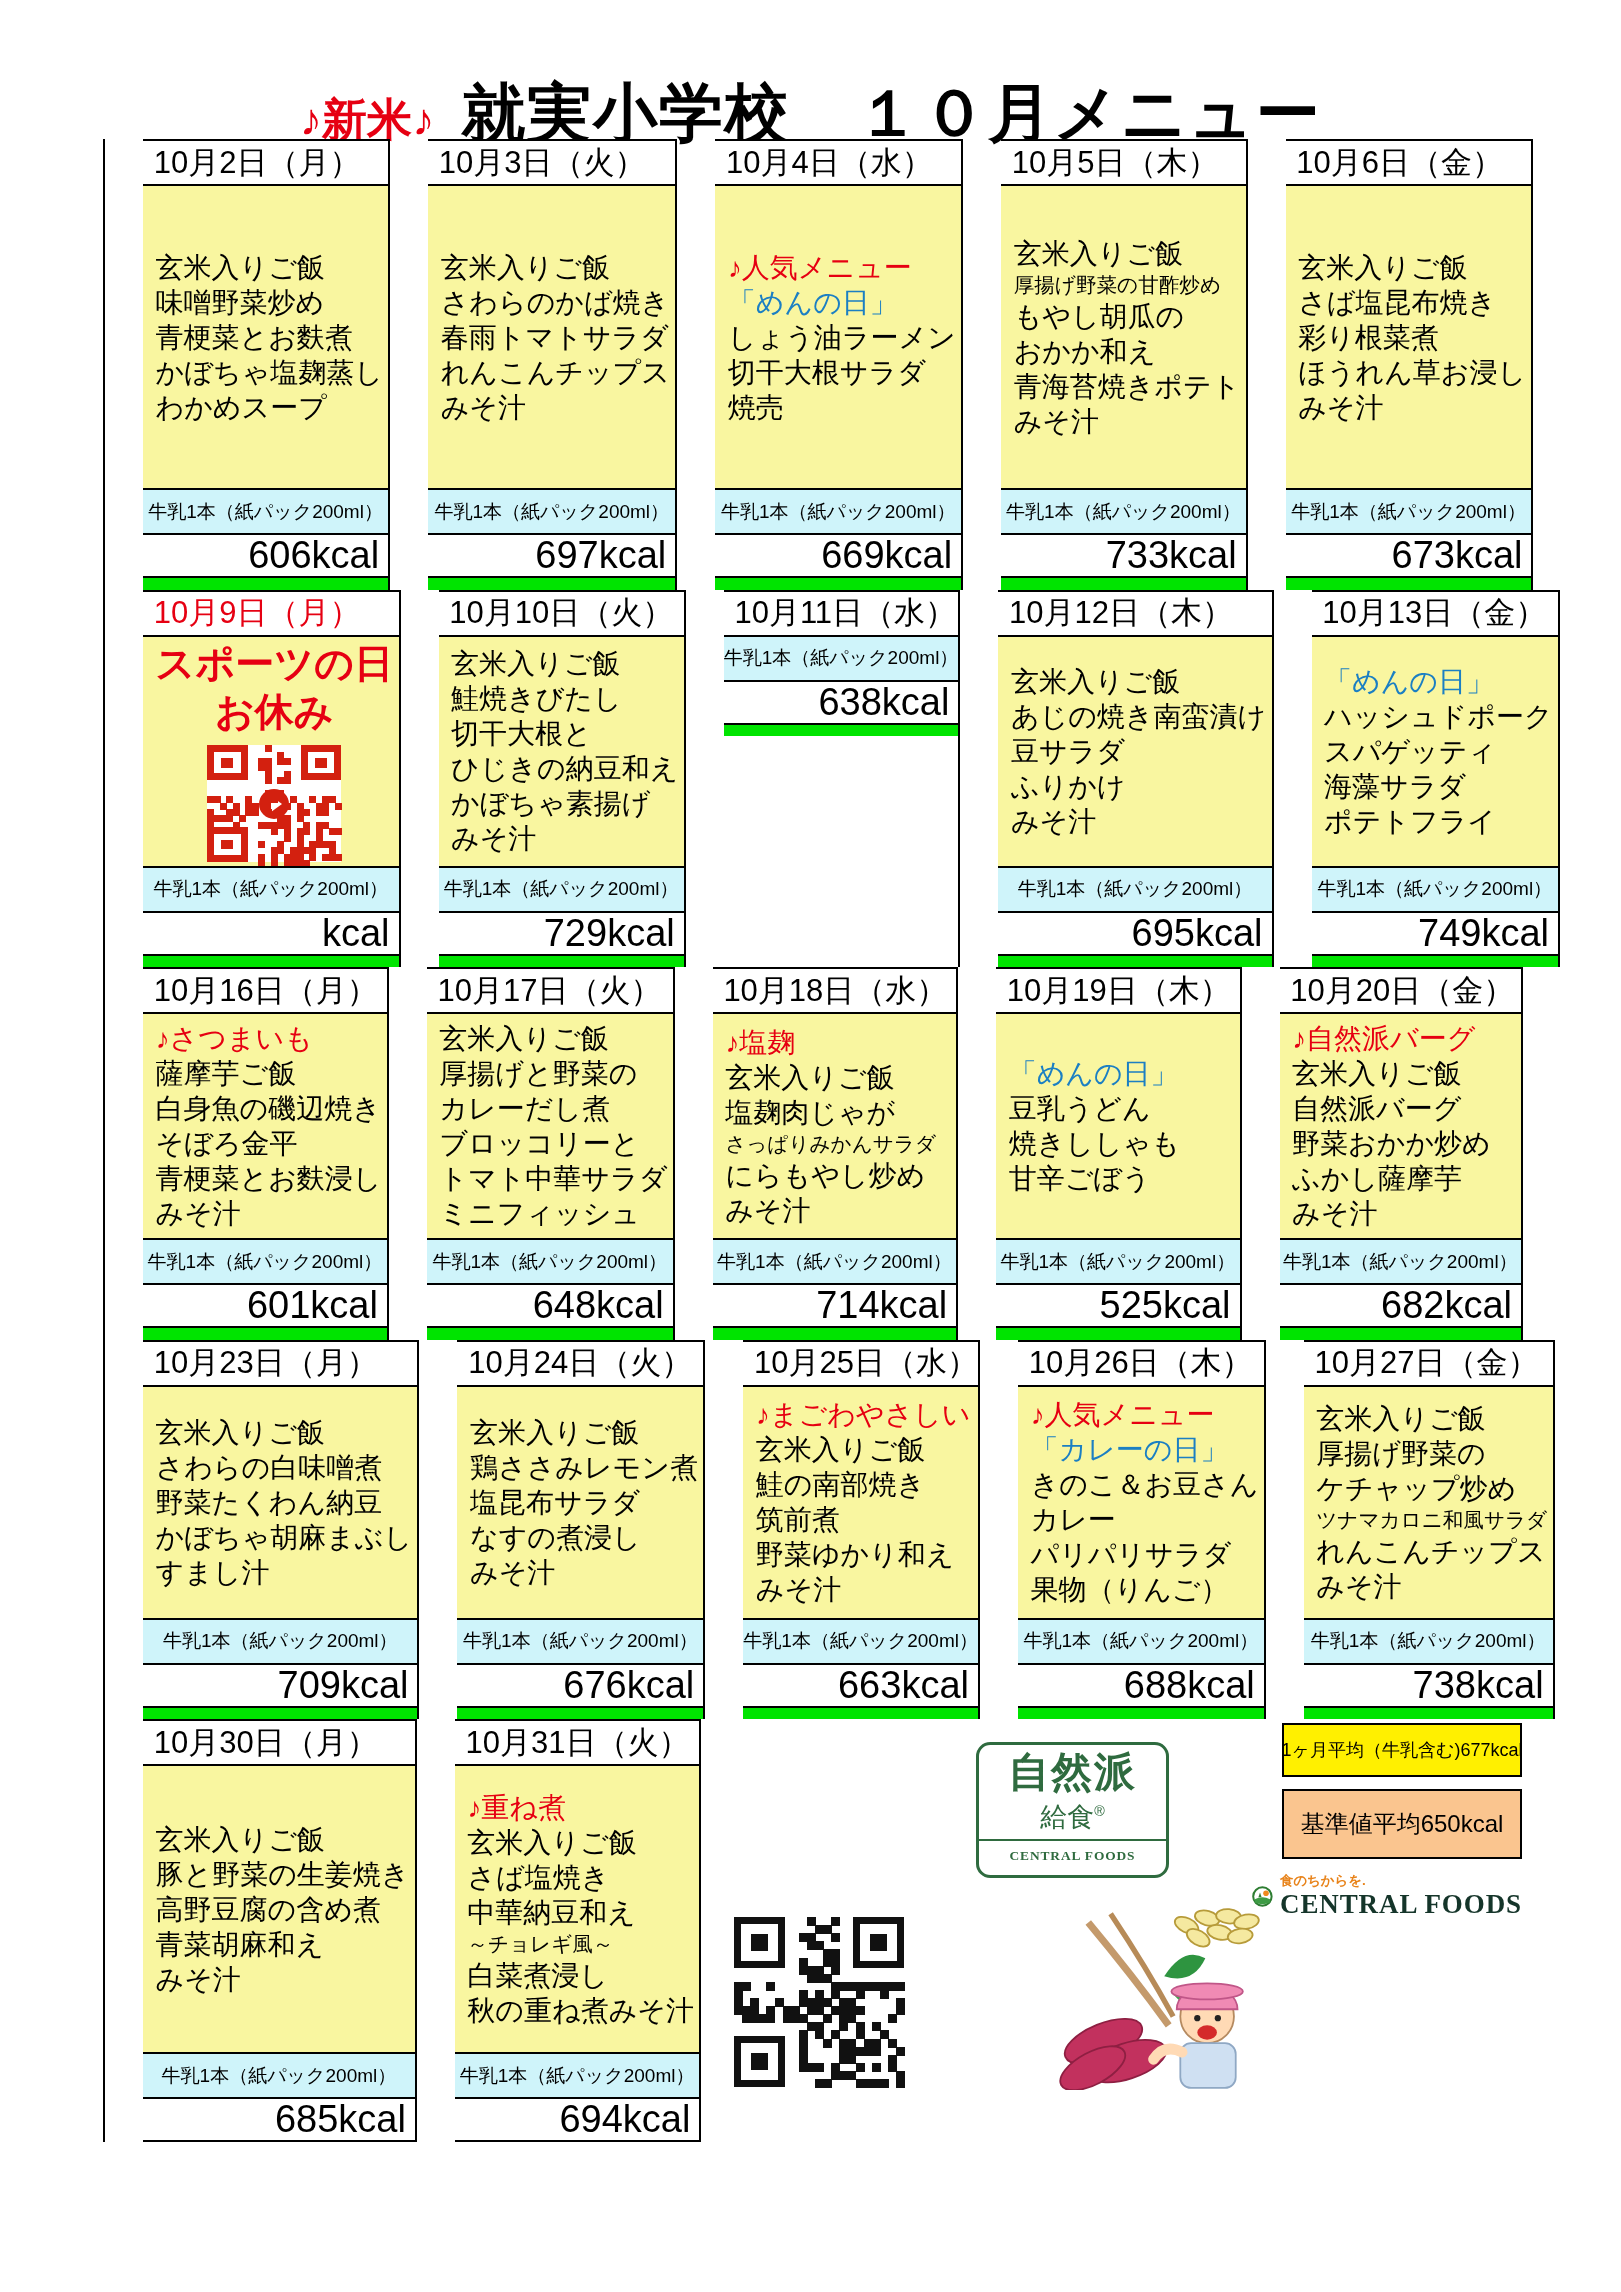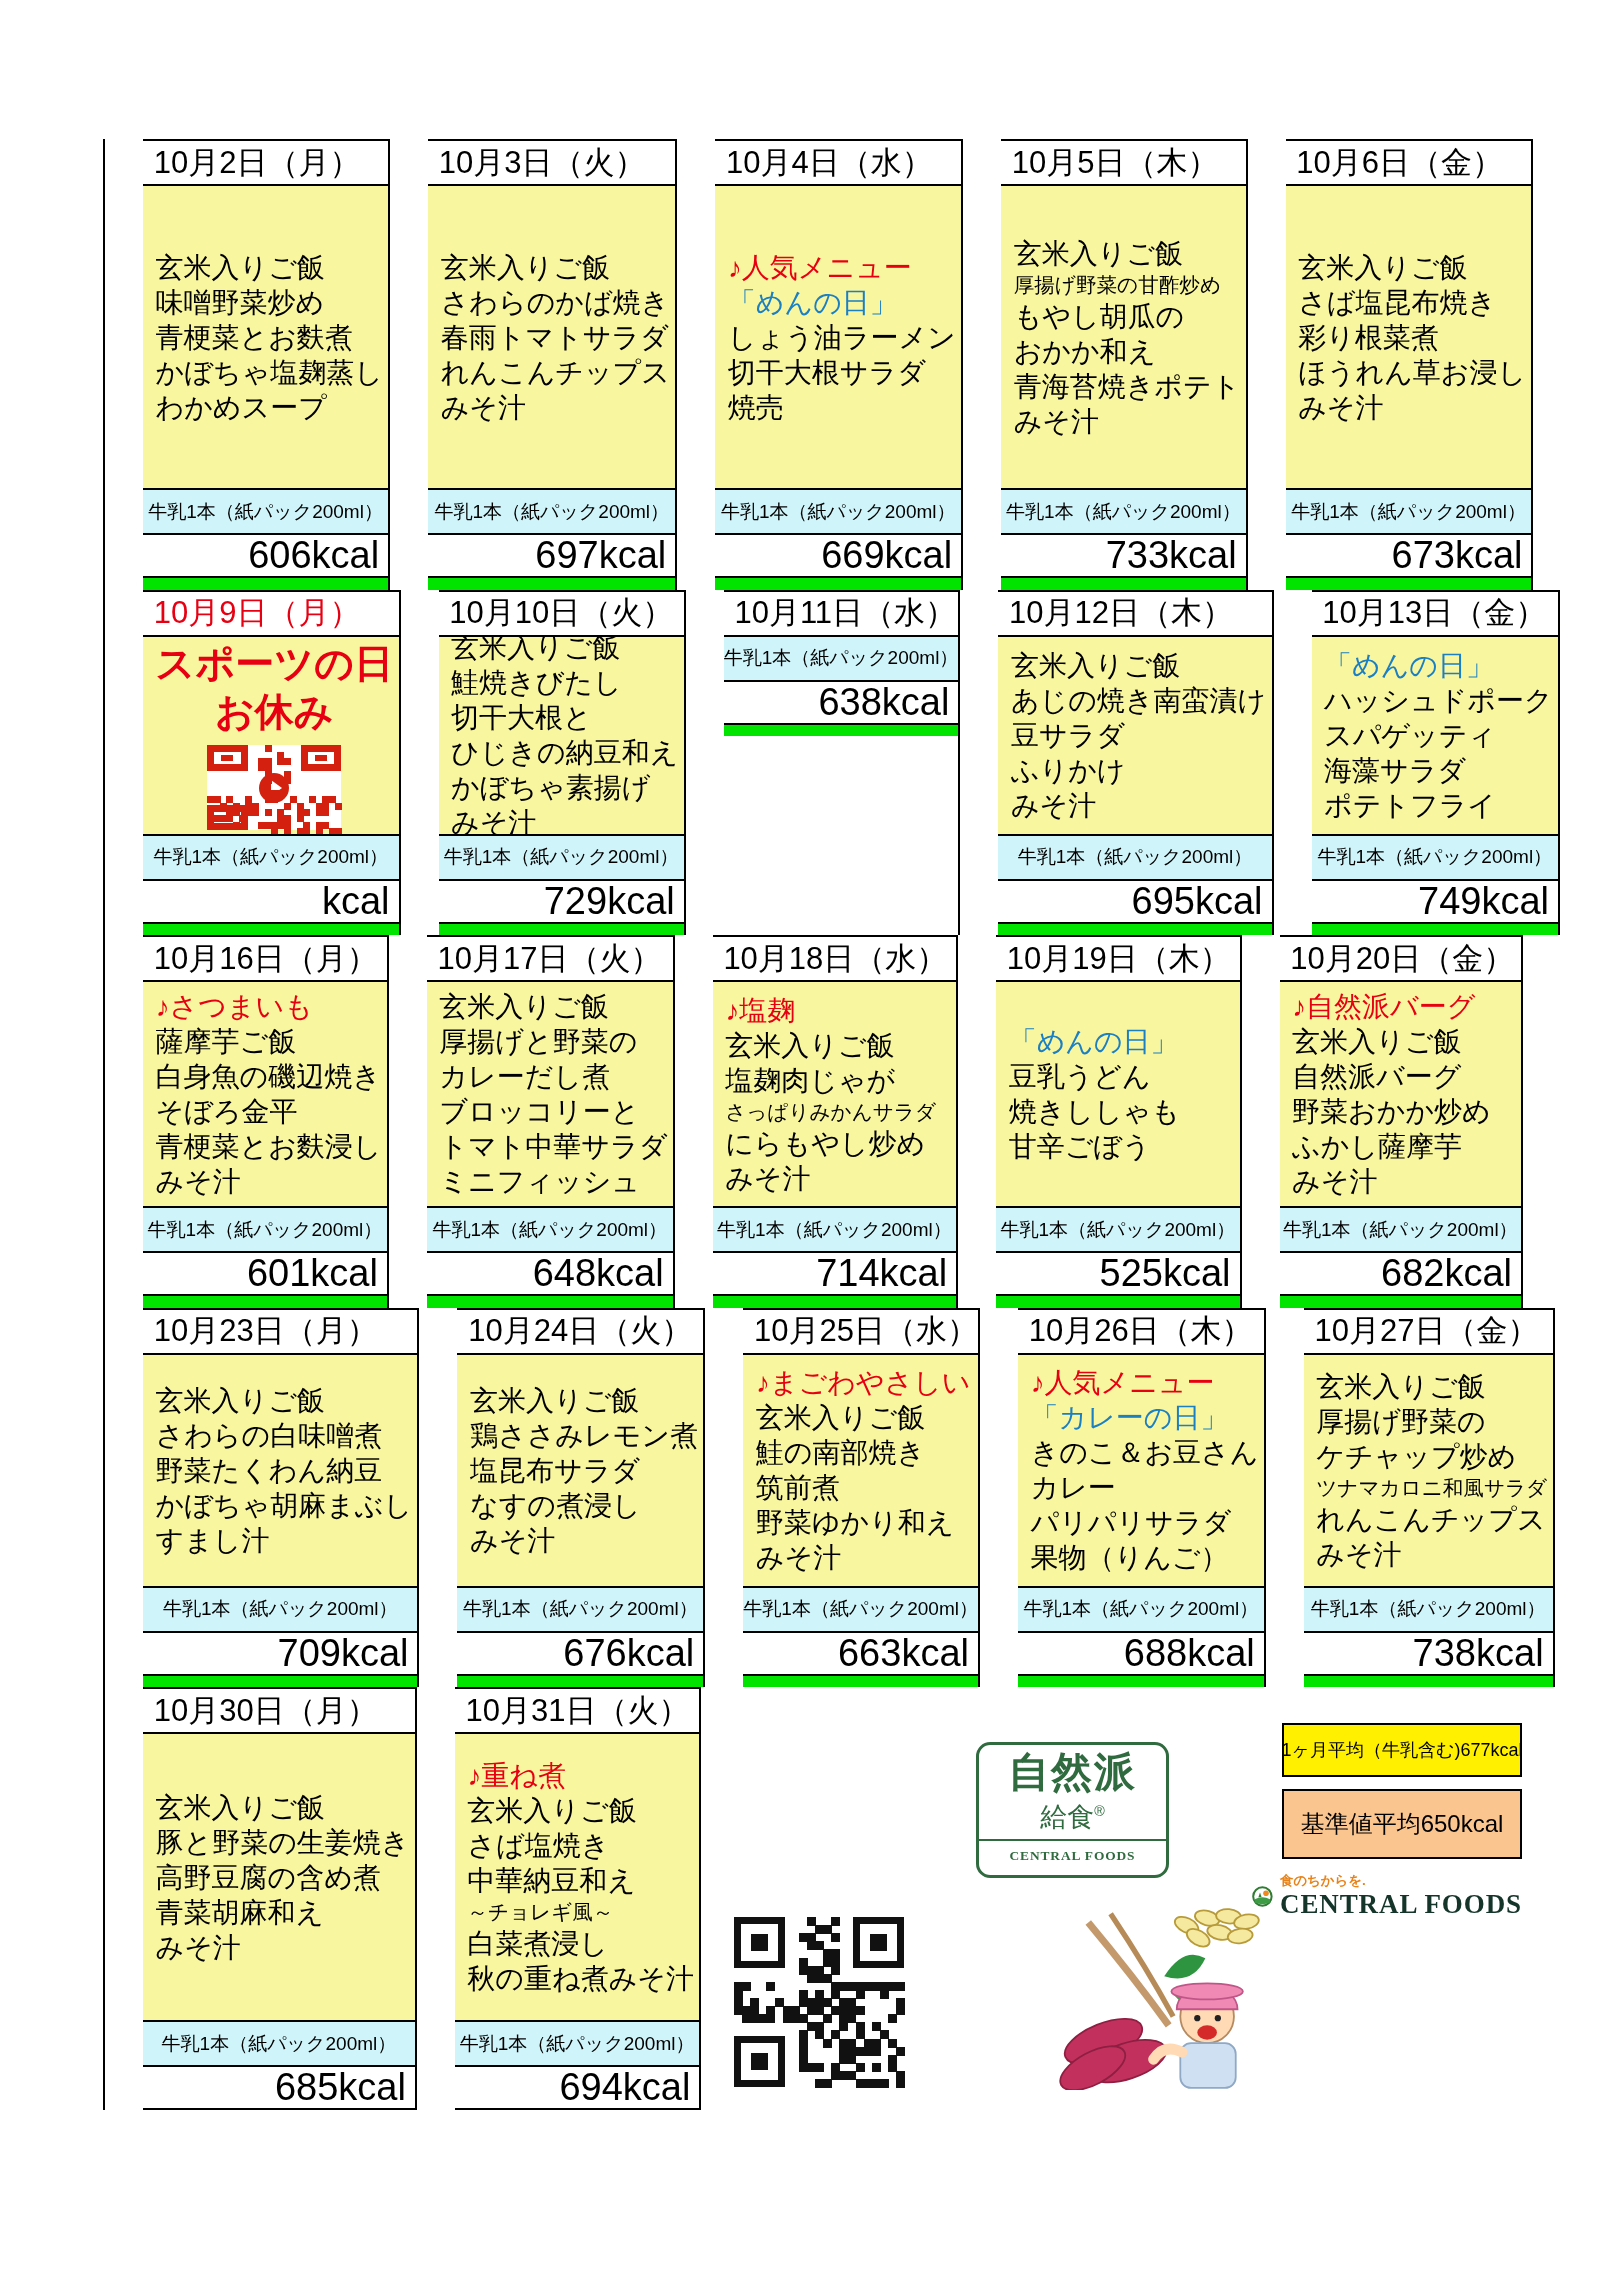--- a/index.html
+++ b/index.html
@@ -14,21 +14,21 @@
   .week{display:grid;grid-template-columns:repeat(5,1fr);}
   .day{display:flex;flex-direction:column;border-left:2.7px solid #000;box-sizing:border-box;padding-left:38px;}
   .day.last{border-right:2.7px solid #000;}
   .day-empty{border:none;}
   .dh{height:47px;box-sizing:border-box;border-top:2.7px solid #000;border-bottom:2.7px solid #000;
       background:#fff;font-size:31px;display:flex;align-items:center;padding-left:10.7px;white-space:nowrap;}
   .hred-date{color:#E60012;}
   .dm{box-sizing:border-box;border-bottom:2.7px solid #000;background:#F9F6A0;
       display:flex;flex-direction:column;justify-content:center;padding:3.6px 5.4px 3.6px 12.5px;
       font-size:28px;overflow:hidden;}
-  .w1 .dm{height:304px;} .w2 .dm{height:199px;} .w3 .dm{height:226px;}
+  .w1 .dm{height:304px;} .w2 .dm{height:231px;} .w3 .dm{height:226px;}
   .w4 .dm{height:233px;} .w5 .dm{height:288px;}
   .lines{width:100%;}
   .ml{line-height:35px;white-space:nowrap;}
   .ml.red{color:#E60012;}
   .ml.blue{color:#1B7FC3;}
   .ml.small{font-size:20.6px;line-height:28px;}
   .ml.hred{color:#E60012;font-size:39px;font-weight:bold;text-align:center;line-height:48px;}
   .holiday .lines{text-align:center;}
   .holiday{align-items:center;}
   .dmk{height:45px;box-sizing:border-box;border-bottom:2.7px solid #000;background:#CFF4FA;
@@ -81,20 +81,23 @@
   .notes .ml{font-size:17px;line-height:23px;color:#3c3c3c;white-space:nowrap;}
   .notes .ml.nhead{color:#E60012;font-weight:bold;}
   .bottom-note{position:absolute;left:0;top:2167px;width:100%;text-align:center;
                font-size:22.4px;color:#1a1a1a;white-space:nowrap;}
 </style>
 </head>
 <body>
 
 <div class="page">
 
+  <div class="title">
+    <span class="badge">♪新米♪</span><span class="main">就実小学校　１０月メニュー</span>
+  </div>
 
   <div class="table-area">
 
     <div class="week w1">
       <div class="day">
         <div class="dh">10月2日（月）</div>
         <div class="dm">
             <div class="lines">
               <div class="ml">玄米入りご飯</div>
               <div class="ml">味噌野菜炒め</div>

